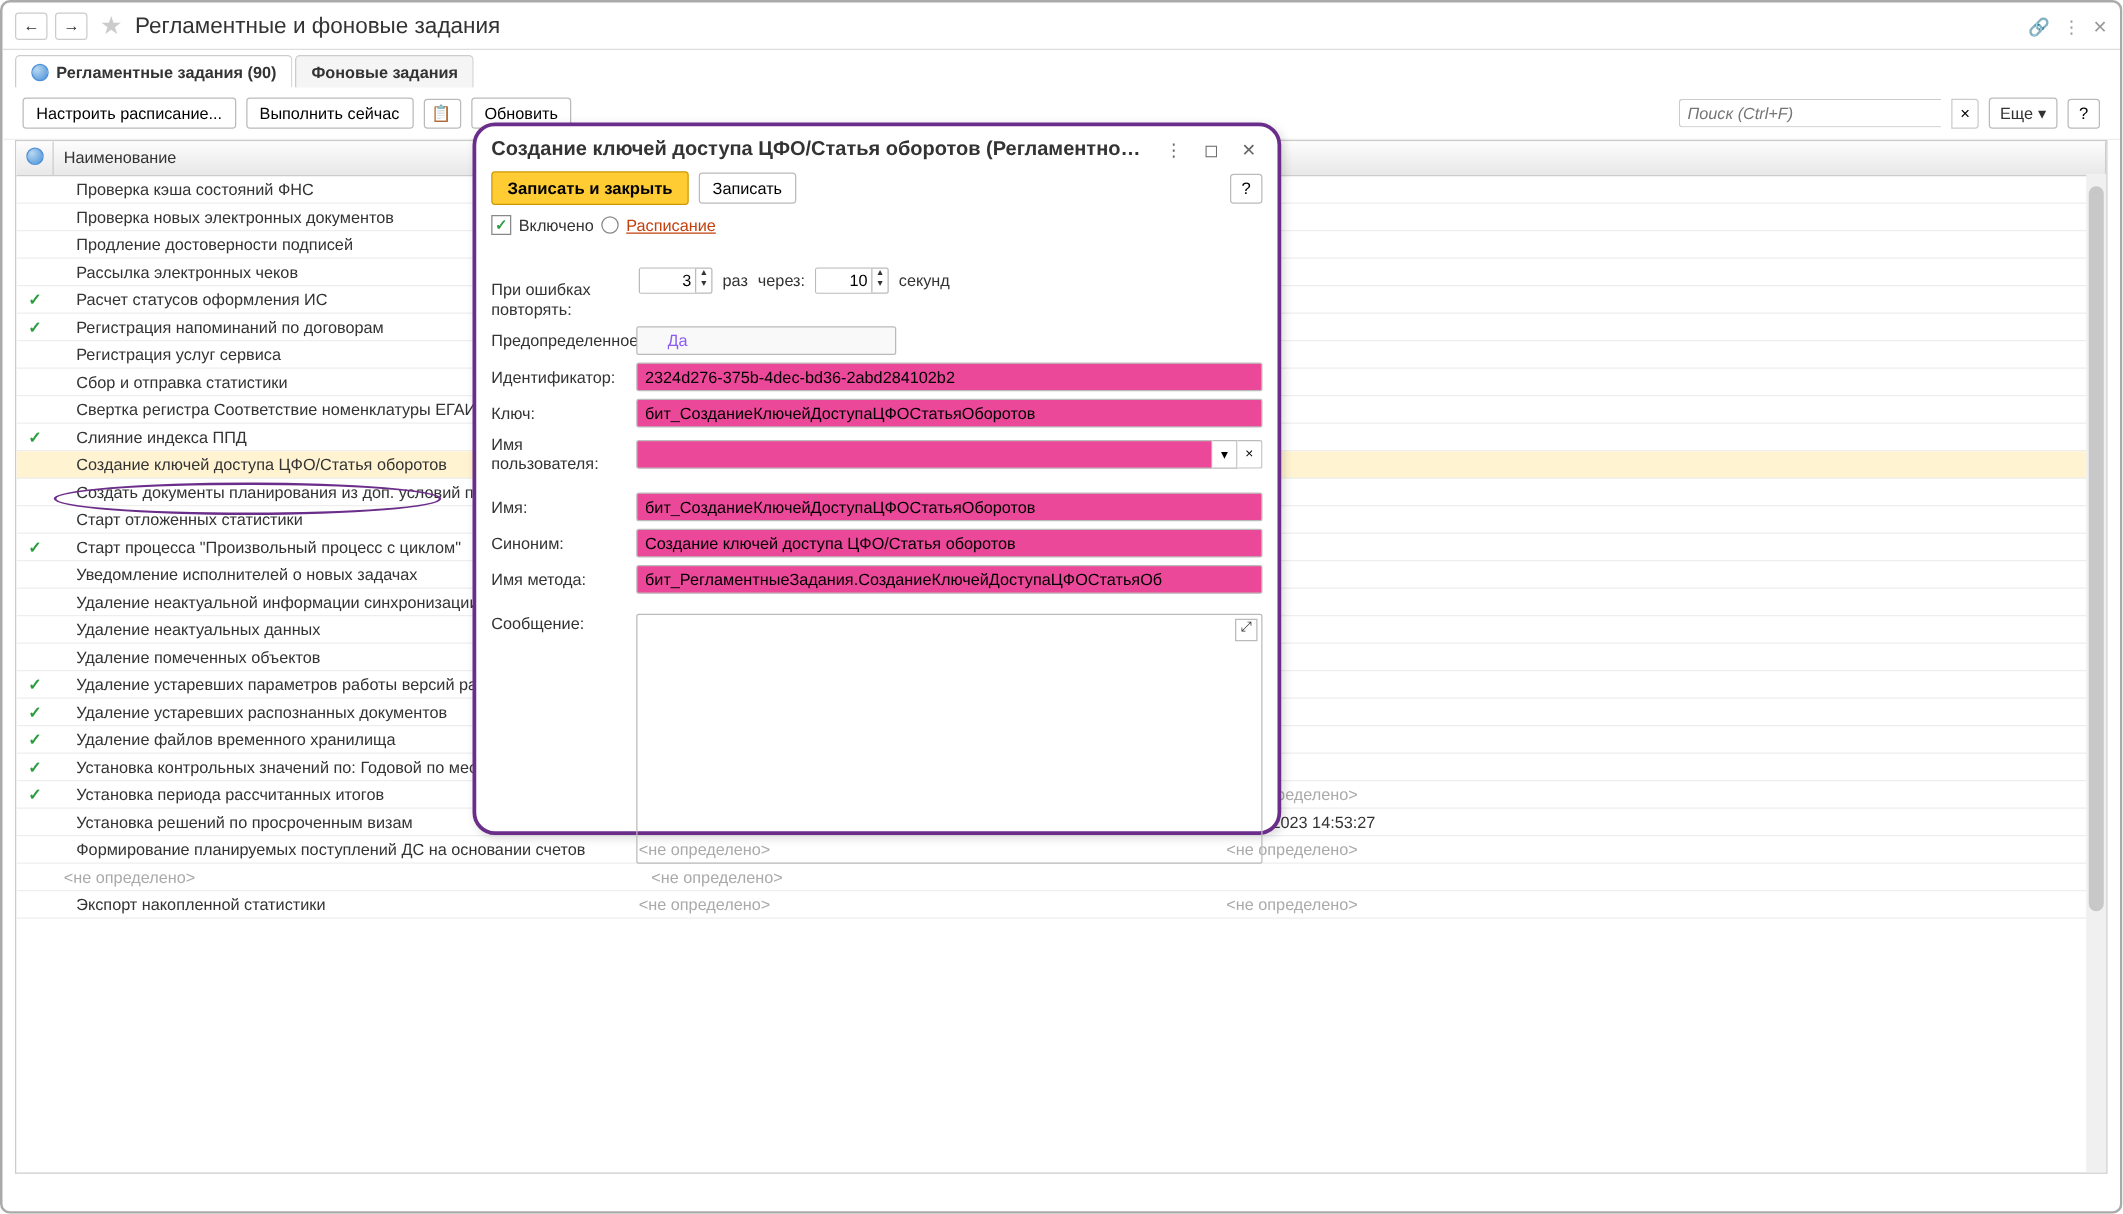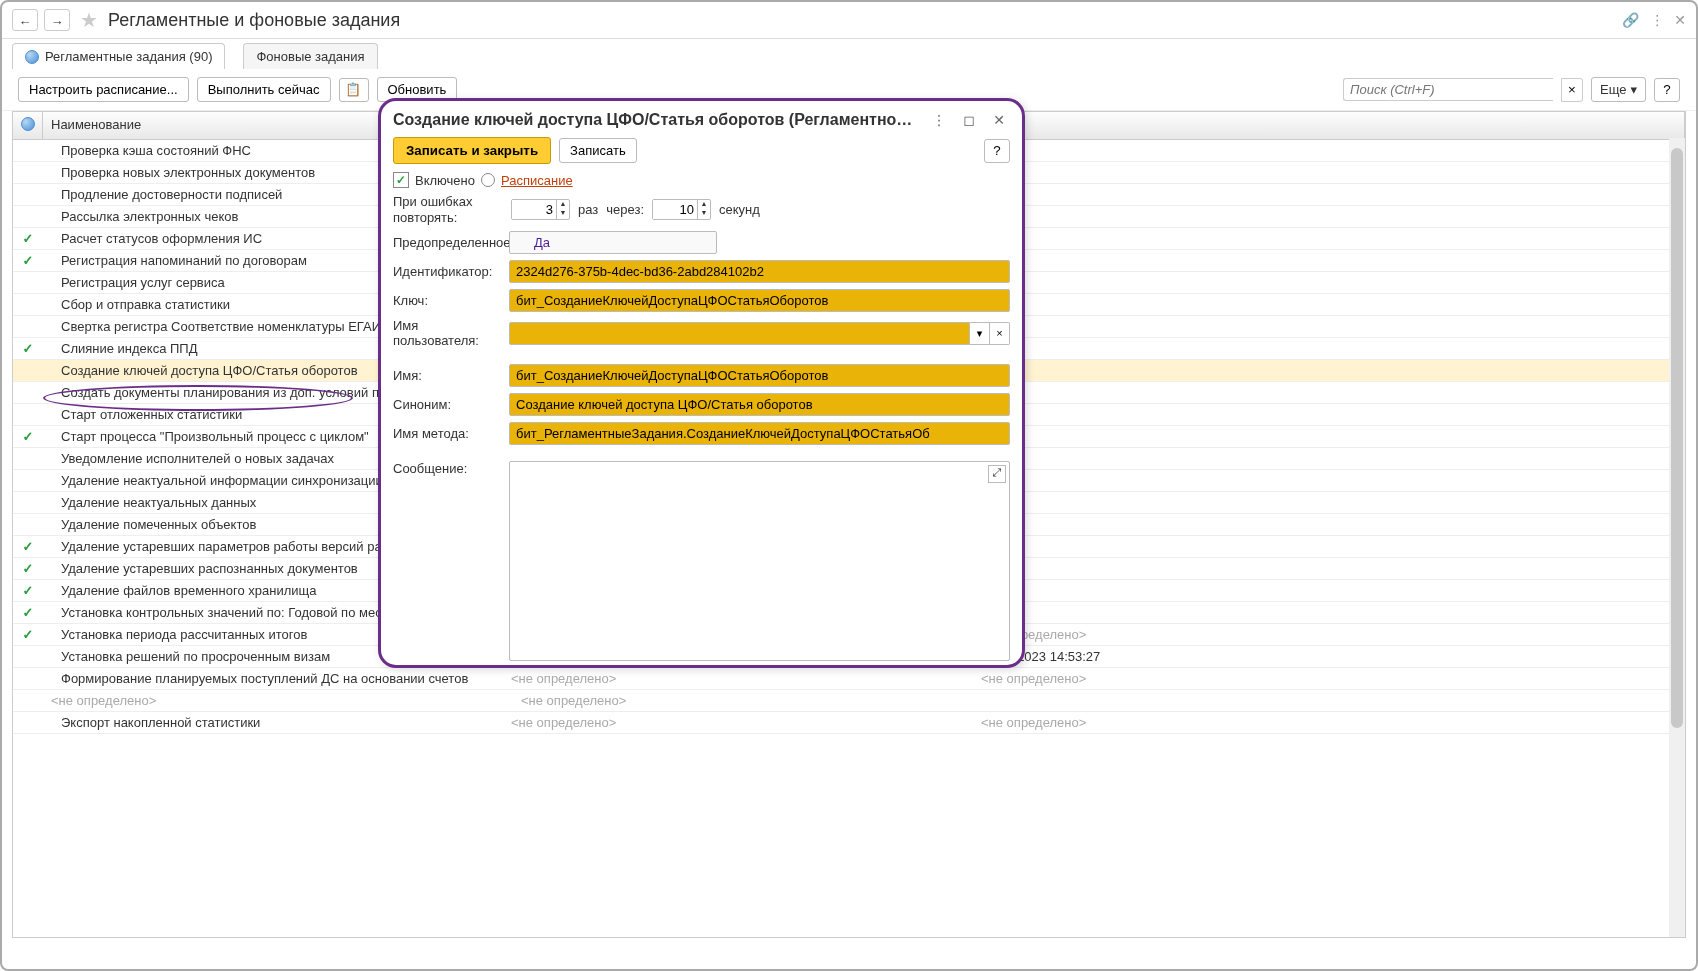--- a/index.html
+++ b/index.html
@@ -8,21 +8,21 @@
 
 
 .titlebar { display: flex; align-items: center; padding: 6px 10px; gap: 6px; border-bottom: 1px solid #ddd; }
 .nav-btn { width: 26px; height: 22px; border: 1px solid #ccc; background: #fff; border-radius: 3px; display: flex; align-items: center; justify-content: center; cursor: pointer; }
 .star-icon { color: #ccc; font-size: 20px; margin: 0 4px; }
 .title-text { font-size: 18px; flex: 1; }
 .titlebar-right { display: flex; gap: 10px; align-items: center; }
 .link-icon, .dots-icon, .close-x { color: #999; cursor: pointer; font-size: 14px; }
 
 
-.tabs { display: flex; padding: 4px 10px 0 10px; gap: 18px; }
+.tabs { display: flex; padding: 4px 10px 0 10px; gap: 2px; font-weight: bold; }
 .tab { border: 1px solid #ccc; border-bottom: none; border-radius: 4px 4px 0 0; padding: 5px 12px; background: #f5f5f5; cursor: pointer; display: flex; align-items: center; gap: 6px; }
 .tab.active { background: #fff; }
 .globe-icon { width: 14px; height: 14px; border-radius: 50%; border: 1px solid #4a90d9; background: radial-gradient(circle at 30% 30%, #b8d8f0, #4a90d9); }
 
 
 .toolbar { display: flex; padding: 8px 16px; gap: 8px; align-items: center; border-bottom: 1px solid #eee; }
 .btn { border: 1px solid #bbb; background: #fff; border-radius: 3px; padding: 4px 10px; cursor: pointer; font-size: 13px; }
 .btn-icon { width: 30px; height: 24px; border: 1px solid #bbb; border-radius: 3px; display: flex; align-items: center; justify-content: center; cursor: pointer; background:#fff; }
 .toolbar-spacer { flex: 1; }
 .search-box { width: 210px; padding: 3px 6px; border: 1px solid #ccc; border-right: none; border-radius: 3px 0 0 3px; font-style: italic; color: #aaa; font-size:13px; }
@@ -58,31 +58,31 @@
 .dialog-title-row { display: flex; align-items: center; gap: 8px; margin-bottom: 6px; }
 .dialog-title { font-size: 16px; font-weight: bold; flex: 1; white-space: nowrap; overflow: hidden; text-overflow: ellipsis; }
 .dialog-icon-btn { width: 22px; height: 22px; display: flex; align-items: center; justify-content: center; cursor: pointer; color: #666; font-size:14px; }
 
 .dialog-toolbar { display: flex; gap: 8px; align-items: center; margin-bottom: 8px; }
 .btn-primary { background: #ffcc33; border: 1px solid #cc9900; font-weight: bold; padding: 5px 12px; border-radius: 3px; cursor: pointer; }
 .dialog-toolbar .btn-help { margin-left: auto; }
 
 .form-row { display: flex; align-items: center; margin-bottom: 6px; gap: 6px; }
 .form-label { width: 110px; font-size: 13px; }
-.form-field { flex: 1; border: 1px solid #bbb; border-radius: 2px; padding: 3px 6px; font-size: 13px; background: #eab308; }
-.form-field.ro { background: #f9f9f9; color: #4c1d95; padding-left: 24px; }
+.form-field { flex: 1; border: 1px solid #bbb; border-radius: 2px; padding: 3px 6px; font-size: 13px; background: #ec4899; }
+.form-field.ro { background: #f9f9f9; color: #8b5cf6; padding-left: 24px; }
 .checkbox { width: 16px; height: 16px; border: 1px solid #888; display: inline-flex; align-items: center; justify-content: center; color: #2a9d3f; font-weight: bold; font-size: 12px; }
 .sched-link { color: #c2410c; text-decoration: underline; cursor: pointer; }
 .clock-icon { width: 14px; height: 14px; border-radius: 50%; border: 1px solid #888; display: inline-block; position: relative; }
 .spinner { display: flex; border: 1px solid #bbb; border-radius: 2px; }
 .spinner input { width: 44px; border: none; text-align: right; padding: 2px 3px; font-size: 13px; }
 .spinner-btns { display: flex; flex-direction: column; border-left: 1px solid #bbb; }
 .spinner-btns div { width: 12px; height: 9px; font-size: 7px; line-height: 8px; text-align: center; cursor: pointer; }
 .retry-row { display: flex; align-items: center; gap: 8px; margin-bottom: 6px; }
-.retry-label { width: 110px; font-size: 13px; line-height: 1.2; }
+.retry-label { width: 110px; font-size: 13px; line-height: 1.2; margin-top: 30px; }
 .inline-label { font-size: 13px; }
 
 .user-field { display: flex; flex: 1; }
 .user-field .form-field { border-radius: 2px 0 0 2px; }
 .user-btn { width: 20px; border: 1px solid #bbb; border-left: none; background: #fff; cursor: pointer; font-size: 11px; }
 .user-btn:last-child { border-radius: 0 2px 2px 0; }
 
 .msg-area { width: 100%; height: 200px; border: 1px solid #bbb; border-radius: 2px; position: relative; }
 .msg-expand { position: absolute; top: 3px; right: 3px; width: 18px; height: 18px; border: 1px solid #bbb; background: #fff; font-size: 11px; text-align: center; cursor: pointer; }
 

